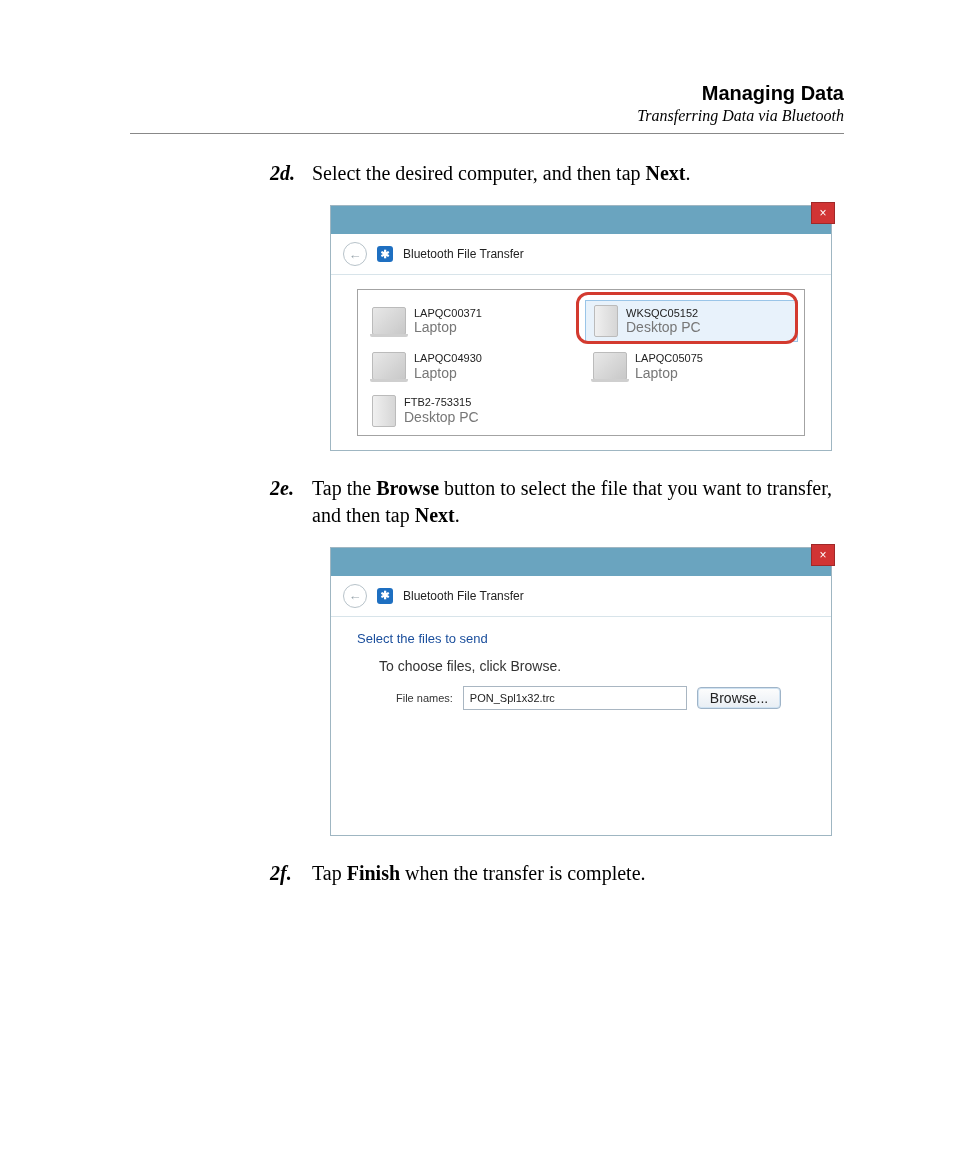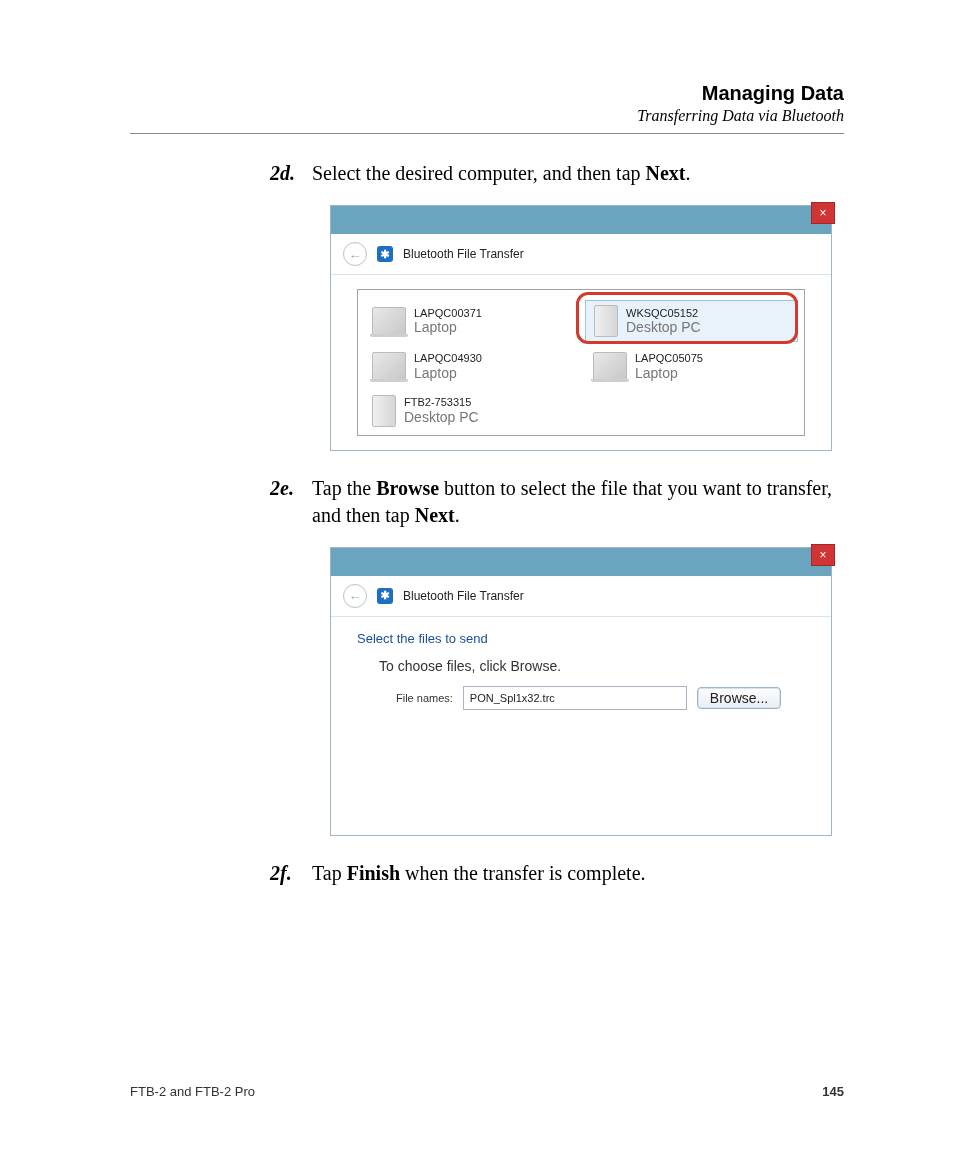--- a/index.html
+++ b/index.html
@@ -317,18 +317,14 @@
     </div>
   </div>
 
   <div class="step">
     <div class="step-label">2f.</div>
     <div class="step-text">
       <span>Tap </span><b>Finish</b><span> when the transfer is complete.</span>
     </div>
   </div>
 
-  <div class="footer">
-    <span>FTB-2 and FTB-2 Pro</span>
-    <span class="pg">145</span>
-  </div>
 
 </div>
 
 </body></html>

